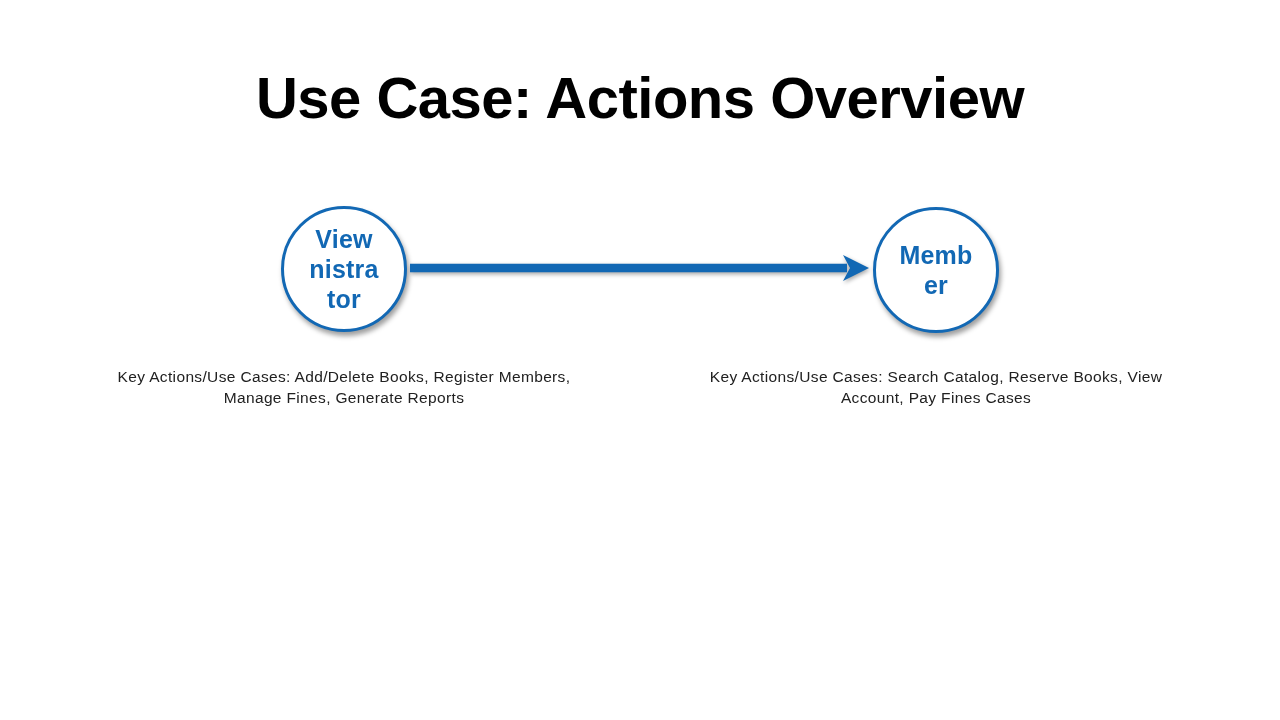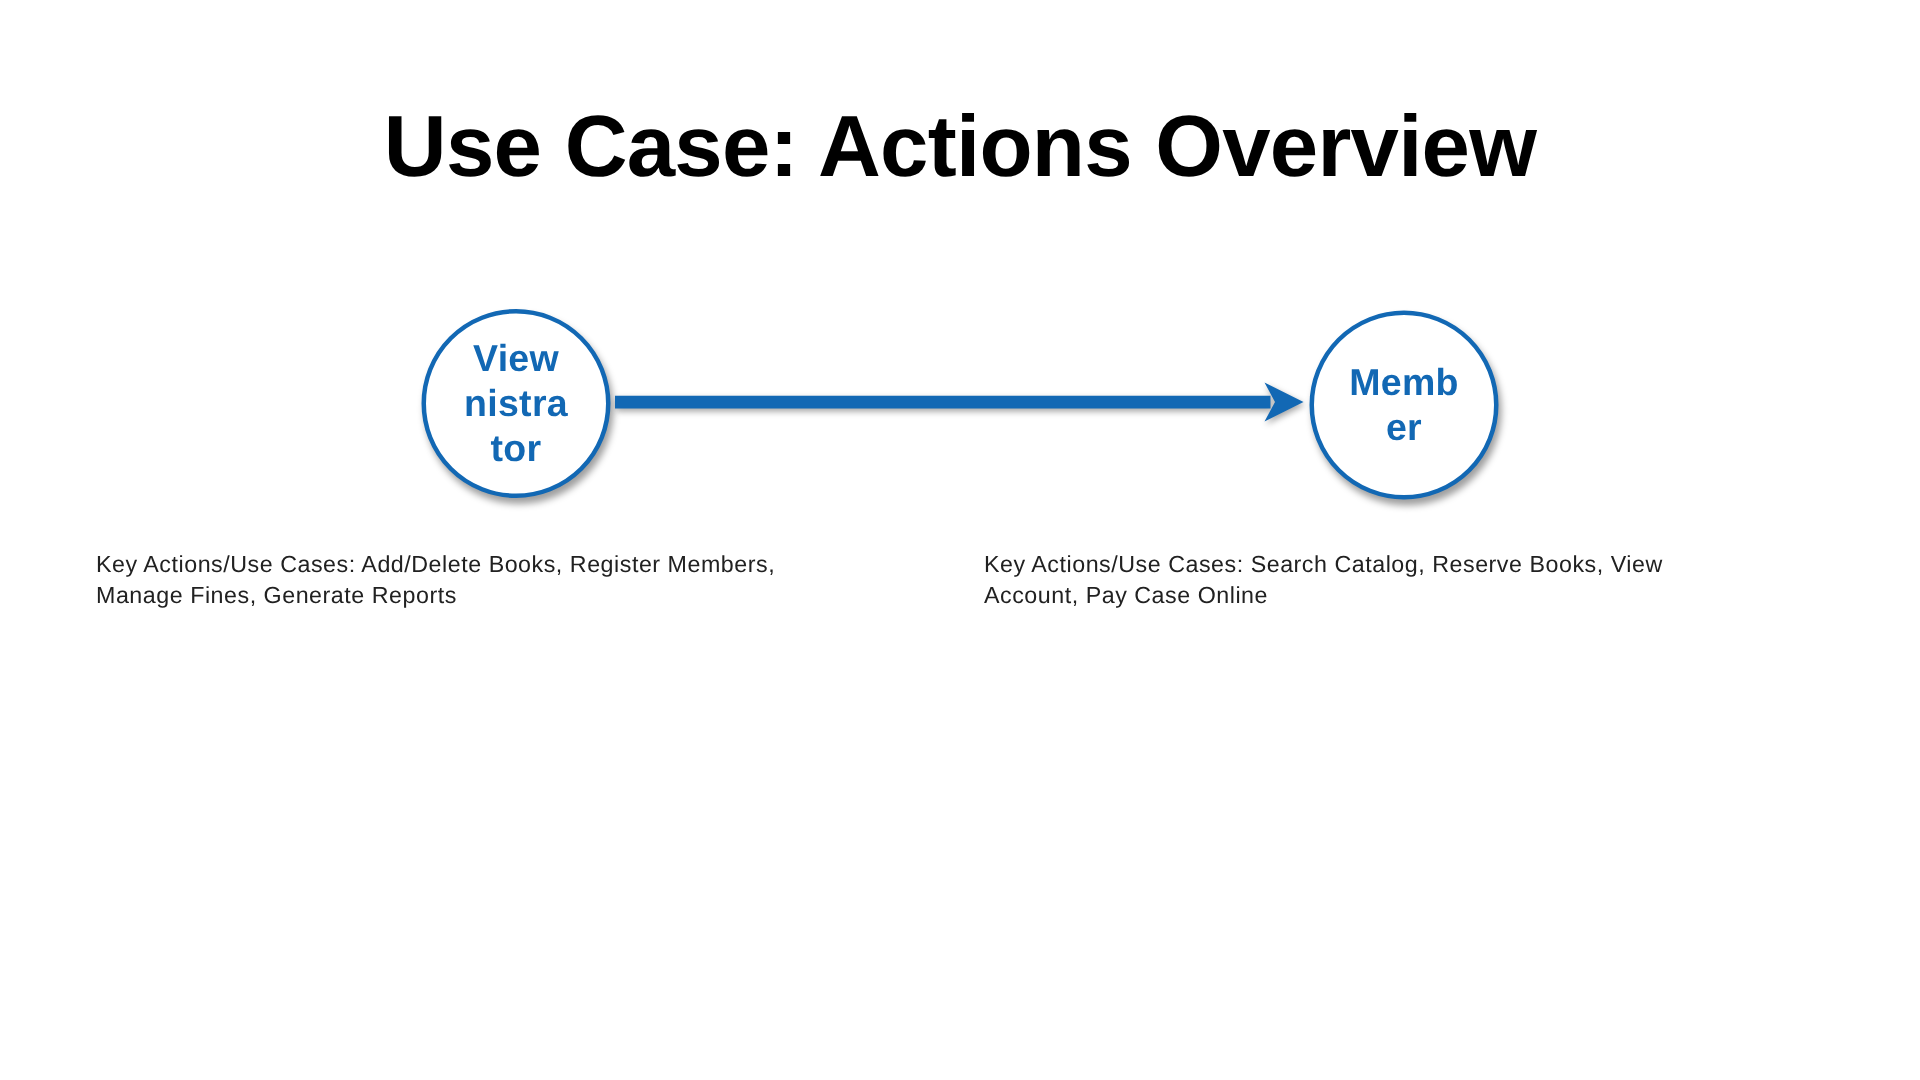--- a/index.html
+++ b/index.html
@@ -58,20 +58,21 @@
     top: 248px;
     width: 466px;
     height: 40px;
     filter: drop-shadow(1.5px 2.5px 2px rgba(0,0,0,0.35));
   }
 
   .actor-caption {
     position: absolute;
     top: 366px;
     width: 560px;
+    text-align: center;
     font-size: 15.5px;
     line-height: 21px;
     letter-spacing: 0.35px;
     color: #212121;
     white-space: pre-line;
   }
   .caption-admin  { left: 64px;  }
   .caption-member { left: 656px; }
 </style>
 </head>
@@ -94,15 +95,15 @@
 
   <div class="actor-circle actor-member">
     <span class="actor-label">Memb
 er</span>
   </div>
 
   <div class="actor-caption caption-admin">Key Actions/Use Cases: Add/Delete Books, Register Members,
 Manage Fines, Generate Reports</div>
 
   <div class="actor-caption caption-member">Key Actions/Use Cases: Search Catalog, Reserve Books, View
-Account, Pay Case Online</div>
+Account, Pay Fines Cases</div>
 
 </div>
 
 </body></html>

